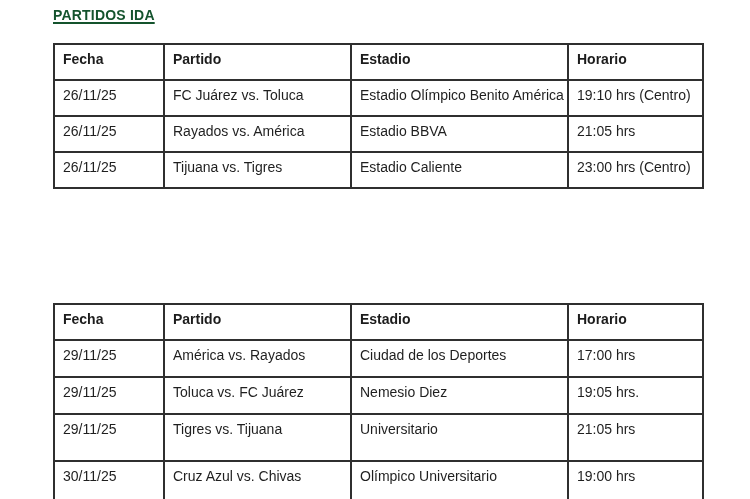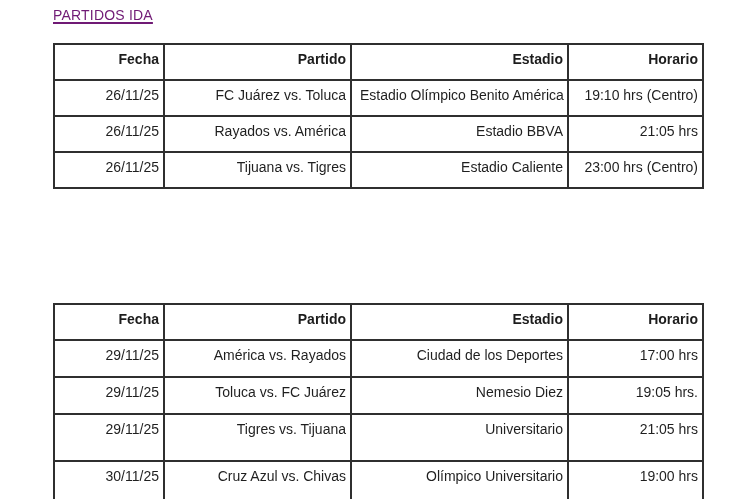--- a/index.html
+++ b/index.html
@@ -2,38 +2,38 @@
 <html><head>
 <meta charset="utf-8">
 <style>
   * { margin:0; padding:0; box-sizing:border-box; }
   html,body { width:750px; height:499px; background:#ffffff; overflow:hidden;
               font-family:"Liberation Sans", sans-serif; color:#1f1f1f; }
   .sheet { position:relative; width:750px; height:499px; background:#ffffff; }
 
   .doc-title {
     position:absolute; left:53px;
-    font-size:14px; font-weight:normal; color:#701a75;
+    font-size:14px; font-weight:bold; color:#14532d;
     text-decoration:underline; text-decoration-thickness:2px; text-underline-offset:2px;
     letter-spacing:0.2px; white-space:nowrap;
   }
   #title-ida    { top:7px; }
   #title-vuelta { top:269px; }
 
   table.doc-table {
     position:absolute; left:53px; width:649px;
     border-collapse:collapse; table-layout:fixed;
     font-size:14px; background:#ffffff;
   }
   #table-ida    { top:43px; }
   #table-vuelta { top:303px; }
 
   .doc-table th, .doc-table td {
     border:2px solid #2f2f2f;
-    text-align:right; vertical-align:top;
+    text-align:left; vertical-align:top;
     padding:6px 4px 0 8px;
     white-space:nowrap; overflow:hidden;
     font-weight:normal; color:#1f1f1f;
   }
   .doc-table th { font-weight:bold; color:#1c1c1c; }
 
   tr.rh36 { height:36px; }
   tr.rh37 { height:37px; }
   tr.rh39 { height:53px; }
   tr.rh47 { height:47px; }

